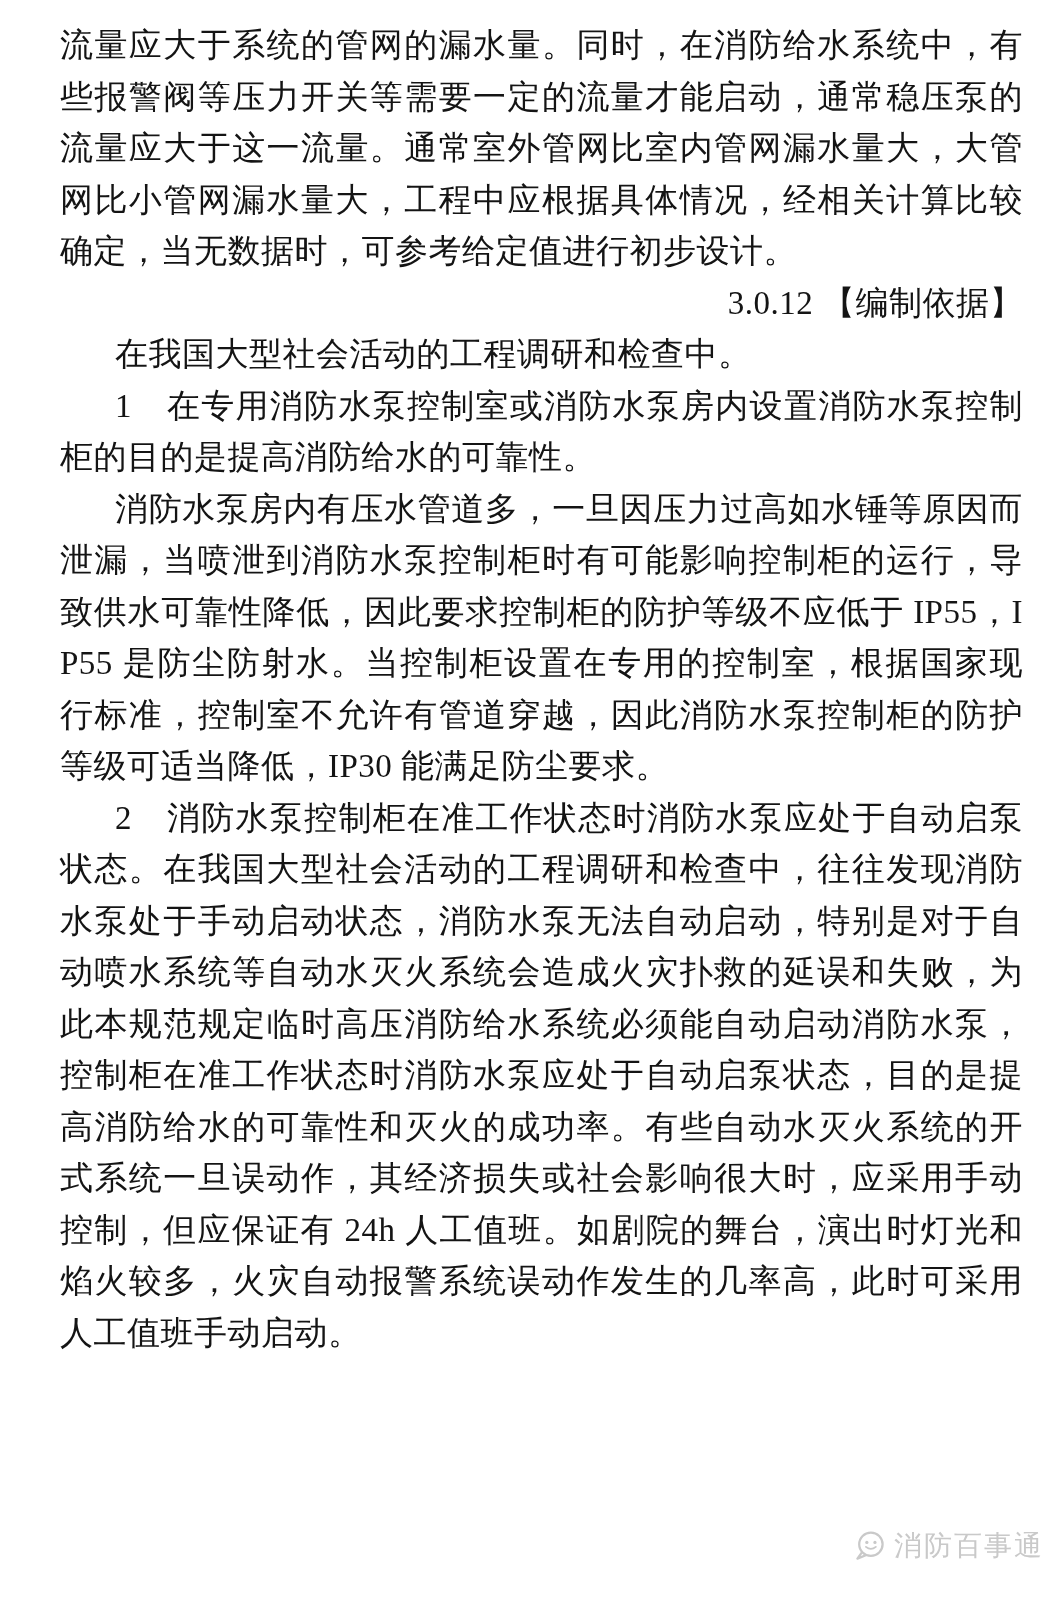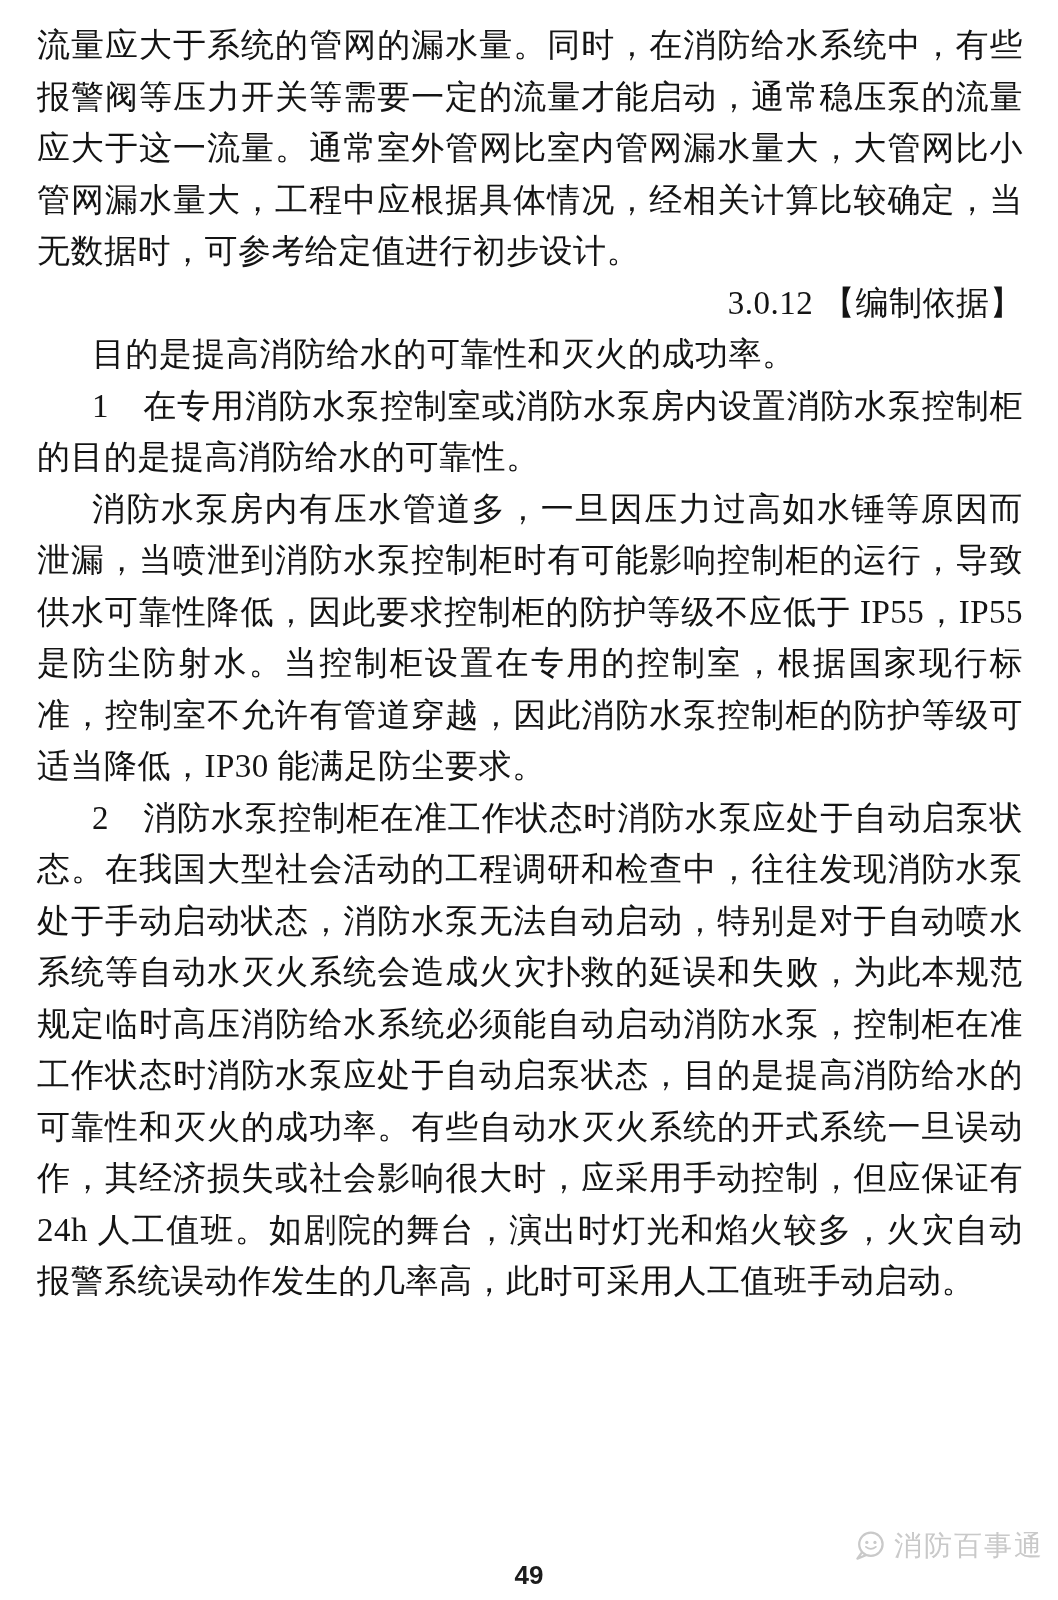--- a/index.html
+++ b/index.html
@@ -28,20 +28,21 @@
   }
 
   .doc-body p {
     font-size: 33px;
     line-height: 51.5px;
     text-align: justify;
     text-justify: inter-character;
     letter-spacing: 0.5px;
     color: #141414;
     word-break: break-all;
+    margin-left: 23px;
   }
 
   .doc-body p.indent { text-indent: 55px; }
   .doc-body p.heading { text-align: right; }
 
   .page-number {
     position: absolute;
     left: 0;
     right: 0;
     top: 1560px;
@@ -75,32 +76,31 @@
 </style>
 </head>
 <body>
 
 <div class="page">
 
   <div class="doc-body" id="doc-body">
 
   <p class="">流量应大于系统的管网的漏水量。同时，在消防给水系统中，有些报警阀等压力开关等需要一定的流量才能启动，通常稳压泵的流量应大于这一流量。通常室外管网比室内管网漏水量大，大管网比小管网漏水量大，工程中应根据具体情况，经相关计算比较确定，当无数据时，可参考给定值进行初步设计。</p>
       <p class=" heading">3.0.12 【编制依据】</p>
-      <p class="indent">目的是提高消防给水的可靠性和灭火的成功率。</p>
+      <p class="indent">在我国大型社会活动的工程调研和检查中。</p>
       <p class="indent">1　在专用消防水泵控制室或消防水泵房内设置消防水泵控制柜的目的是提高消防给水的可靠性。</p>
       <p class="indent">消防水泵房内有压水管道多，一旦因压力过高如水锤等原因而泄漏，当喷泄到消防水泵控制柜时有可能影响控制柜的运行，导致供水可靠性降低，因此要求控制柜的防护等级不应低于 IP55，IP55 是防尘防射水。当控制柜设置在专用的控制室，根据国家现行标准，控制室不允许有管道穿越，因此消防水泵控制柜的防护等级可适当降低，IP30 能满足防尘要求。</p>
       <p class="indent">2　消防水泵控制柜在准工作状态时消防水泵应处于自动启泵状态。在我国大型社会活动的工程调研和检查中，往往发现消防水泵处于手动启动状态，消防水泵无法自动启动，特别是对于自动喷水系统等自动水灭火系统会造成火灾扑救的延误和失败，为此本规范规定临时高压消防给水系统必须能自动启动消防水泵，控制柜在准工作状态时消防水泵应处于自动启泵状态，目的是提高消防给水的可靠性和灭火的成功率。有些自动水灭火系统的开式系统一旦误动作，其经济损失或社会影响很大时，应采用手动控制，但应保证有 24h 人工值班。如剧院的舞台，演出时灯光和焰火较多，火灾自动报警系统误动作发生的几率高，此时可采用人工值班手动启动。</p>
     </div>
 
   <div class="watermark">
     <svg class="wm-icon" viewBox="0 0 40 40" fill="none" xmlns="http://www.w3.org/2000/svg">
       <circle cx="21" cy="18" r="13" stroke="#c9c9c9" stroke-width="2.5" fill="none"></circle>
       <path d="M11 27 L6 34 L16 30" stroke="#c9c9c9" stroke-width="2.5" fill="none" stroke-linejoin="round"></path>
       <circle cx="16.5" cy="16" r="1.8" fill="#c9c9c9"></circle>
       <circle cx="25.5" cy="16" r="1.8" fill="#c9c9c9"></circle>
       <path d="M15.5 21 Q21 25.5 26.5 21" stroke="#c9c9c9" stroke-width="2" fill="none" stroke-linecap="round"></path>
     </svg>
     <span class="wm-text">消防百事通</span>
   </div>
 
-  <div class="page-number">49</div>
 
 </div>
 
 </body></html>

